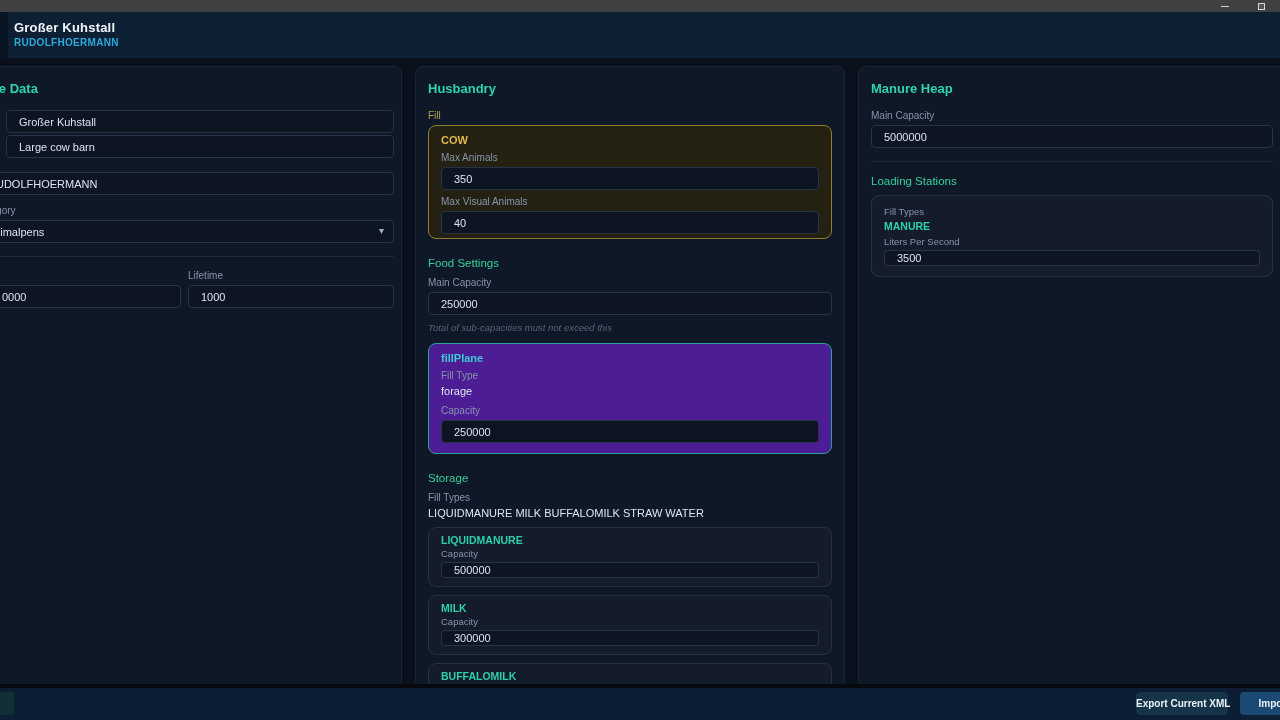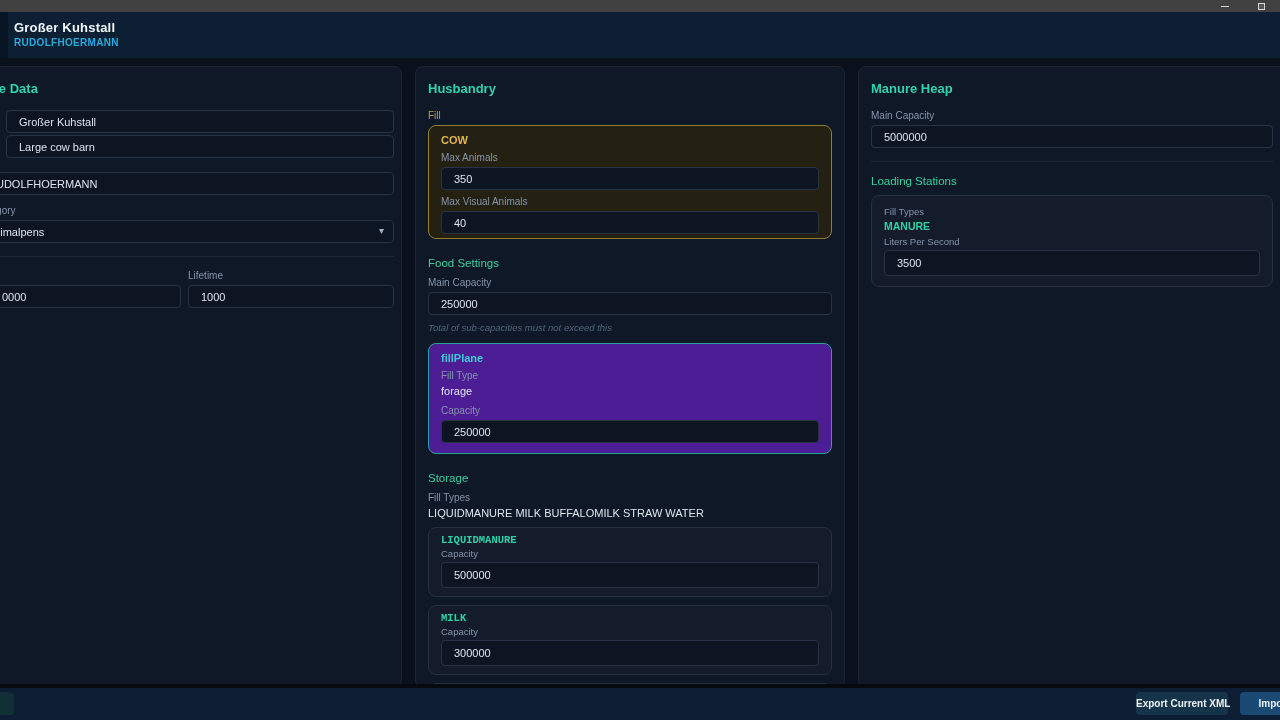--- a/index.html
+++ b/index.html
@@ -49,25 +49,25 @@
   .two-col .col { flex:1; }
 
   
   .card { border-radius:8px; padding:8px 12px 10px 12px; margin-bottom:8px; }
   .card--gold { border:1px solid #907d30; background:#242012; padding-bottom:4px; }
   .card--teal { border:1px solid #27a29b; background:#4c1d95; }
   .card--plain { border:1px solid #263140; background:#141c2b; padding:6px 12px 8px 12px; }
   .card-title { font-size:11px; font-weight:bold; margin-bottom:4px; }
   .card-title--gold { color:#e2b84c; }
   .card-title--teal { color:#3ecbd6; }
-  .card-title--mint { color:#2cd1a5; font-size:10.5px; margin-bottom:2px;font-family:Liberation Mono, monospace; }
+  .card-title--mint { color:#2cd1a5; font-size:10.5px; margin-bottom:2px; }
   .card .field-label { margin-top:6px; }
   .card .field-label:first-of-type { margin-top:2px; }
   .card--plain .field-label { margin:2px 0 3px 0; font-size:9.5px; }
-  .card--plain .input { height:26px; }
+  .card--plain .input { height:16px; }
 
   .note { font-size:9.5px; font-style:italic; color:#53647a; margin:7px 0 10px 0; }
   .plain-value { font-size:11px; color:#dde6ef; margin:2px 0 8px 0; }
   .teal-value { font-size:10.5px; font-weight:bold; color:#2cd1a5; margin:1px 0 4px 0; }
 
   
   .footer-strip { position:absolute; top:684px; left:0; width:1280px; height:4px; background:#06090e; }
   .footer { position:absolute; top:688px; left:0; width:1280px; height:32px; background:#0d1d33; }
   .btn { position:absolute; top:4px; height:23px; border:none; border-radius:4px; color:#ecf2f7;
          font-family:inherit; font-size:10px; font-weight:bold; cursor:pointer; white-space:nowrap; }

